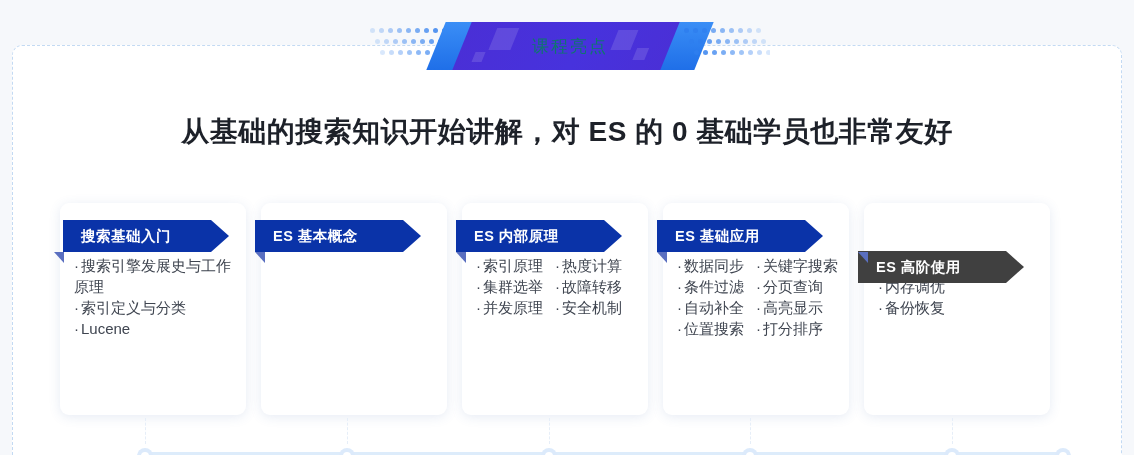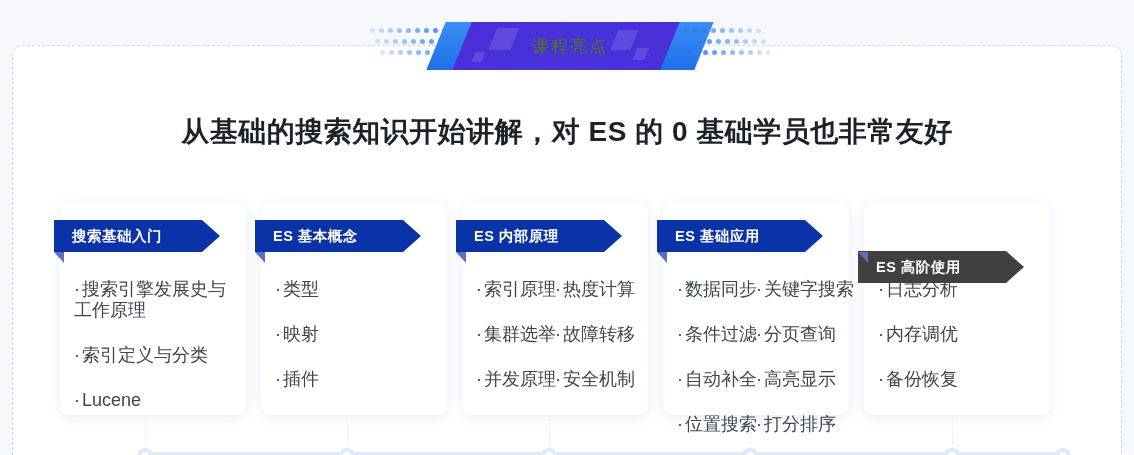--- a/index.html
+++ b/index.html
@@ -41,21 +41,21 @@
   #banner-body{
     position:absolute;left:92px;top:4px;width:216px;height:48px;
     background:linear-gradient(100deg,#4a2fd6 0%,#4732dd 55%,#4a2fd6 100%);
     transform:skewX(-22deg);
     overflow:hidden;
   }
   #banner-body .sq{position:absolute;background:rgba(255,255,255,.13);}
   #banner-label{
     position:absolute;left:92px;top:4px;width:216px;height:48px;
     display:flex;align-items:center;justify-content:center;
-    color:#4d7c0f;font-size:17px;letter-spacing:2px;
+    color:#0f766e;font-size:17px;letter-spacing:2px;
     z-index:3;
   }
 
   
   #headline{
     position:absolute;left:0;top:113px;width:1134px;
     text-align:center;
     font-size:28px;font-weight:bold;color:#1d2129;
     letter-spacing:.5px;
     white-space:nowrap;
@@ -94,23 +94,22 @@
   .ribbon-title{
     color:#ffffff;font-size:14.5px;font-weight:bold;white-space:nowrap;
     letter-spacing:.5px;
   }
   .card-cols{
     display:flex;padding:0 14px;box-sizing:border-box;
   }
   .col{flex:1;min-width:0;}
   .col.wide{flex:1 1 100%;}
   .item{
-    font-size:18px;color:#3f4550;line-height:21px;
+    font-size:15px;color:#3f4550;line-height:21px;
     white-space:nowrap;
-    margin-top:24px;
   }
   .item.wrap{white-space:normal;}
   .item .dot{color:#3f4550;margin-right:2px;}
 
   
   #timeline{
     position:absolute;left:0;top:448px;width:1134px;height:12px;z-index:1;
   }
   #timeline .line{
     position:absolute;left:150px;top:4px;width:920px;height:4px;
@@ -203,46 +202,41 @@
       <i style="background: rgba(47, 126, 238, 0.27); left: 73px; top: 24px;"></i>
       <i style="background: rgba(47, 126, 238, 0.18); left: 82px; top: 24px;"></i>
     </div>
 </div>
 
 <div id="headline">从基础的搜索知识开始讲解，对 ES 的 0 基础学员也非常友好</div>
 
 <div id="cards">
     <div class="card">
       <div class="ribbon">
-        <div class="ribbon-shape" style="background: rgb(10, 51, 168);">
+        <div class="ribbon-shape" style="background: rgb(10, 51, 168); margin-left: 9px;">
           <span class="ribbon-title">搜索基础入门</span>
         </div>
         <div class="ribbon-fold"></div>
       </div>
       <div class="card-cols">
         <div class="col wide">
           <div class="item wrap"><span class="dot">·</span><span>搜索引擎发展史与工作原理</span></div>
           <div class="item wrap"><span class="dot">·</span><span>索引定义与分类</span></div>
           <div class="item wrap"><span class="dot">·</span><span>Lucene</span></div>
         </div>
       </div>
     </div>
     <div class="card">
       <div class="ribbon">
         <div class="ribbon-shape" style="background: rgb(10, 51, 168);">
           <span class="ribbon-title">ES 基本概念</span>
         </div>
         <div class="ribbon-fold"></div>
       </div>
       <div class="card-cols">
-        <div class="col">
-          <div class="item"><span class="dot">·</span><span>类型</span></div>
-          <div class="item"><span class="dot">·</span><span>映射</span></div>
-          <div class="item"><span class="dot">·</span><span>插件</span></div>
-        </div>
       </div>
     </div>
     <div class="card">
       <div class="ribbon">
         <div class="ribbon-shape" style="background: rgb(10, 51, 168);">
           <span class="ribbon-title">ES 内部原理</span>
         </div>
         <div class="ribbon-fold"></div>
       </div>
       <div class="card-cols">

